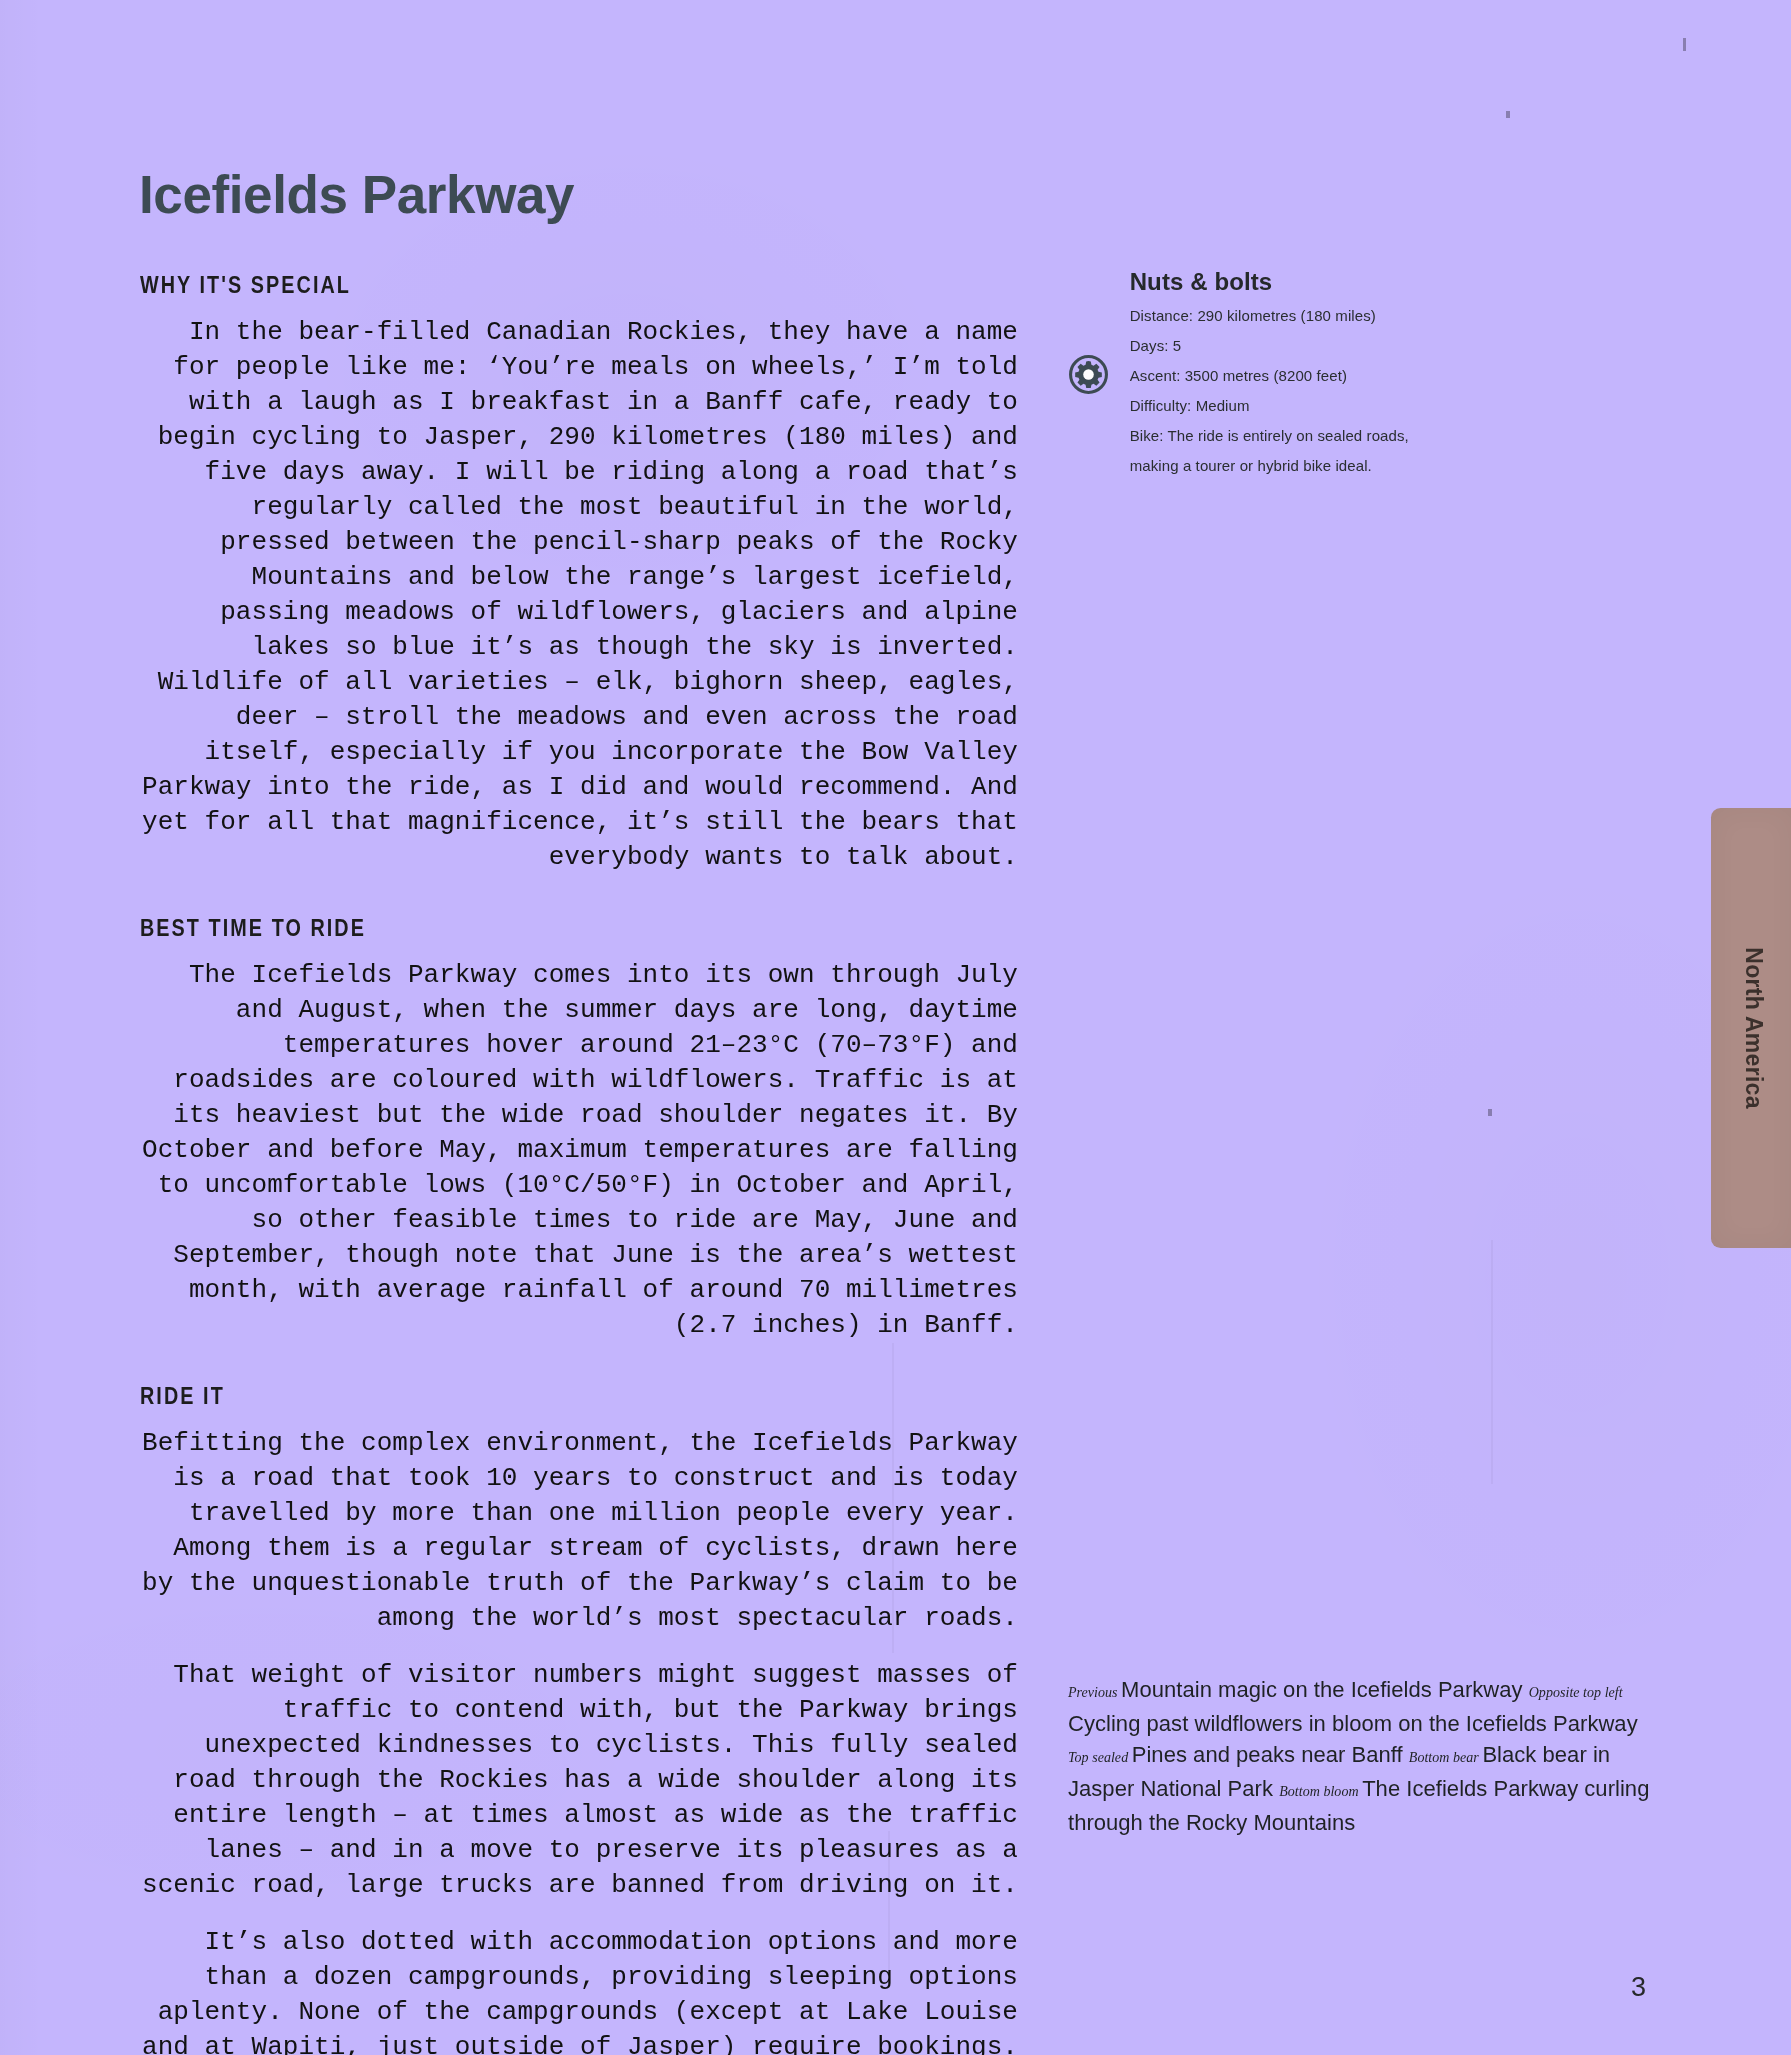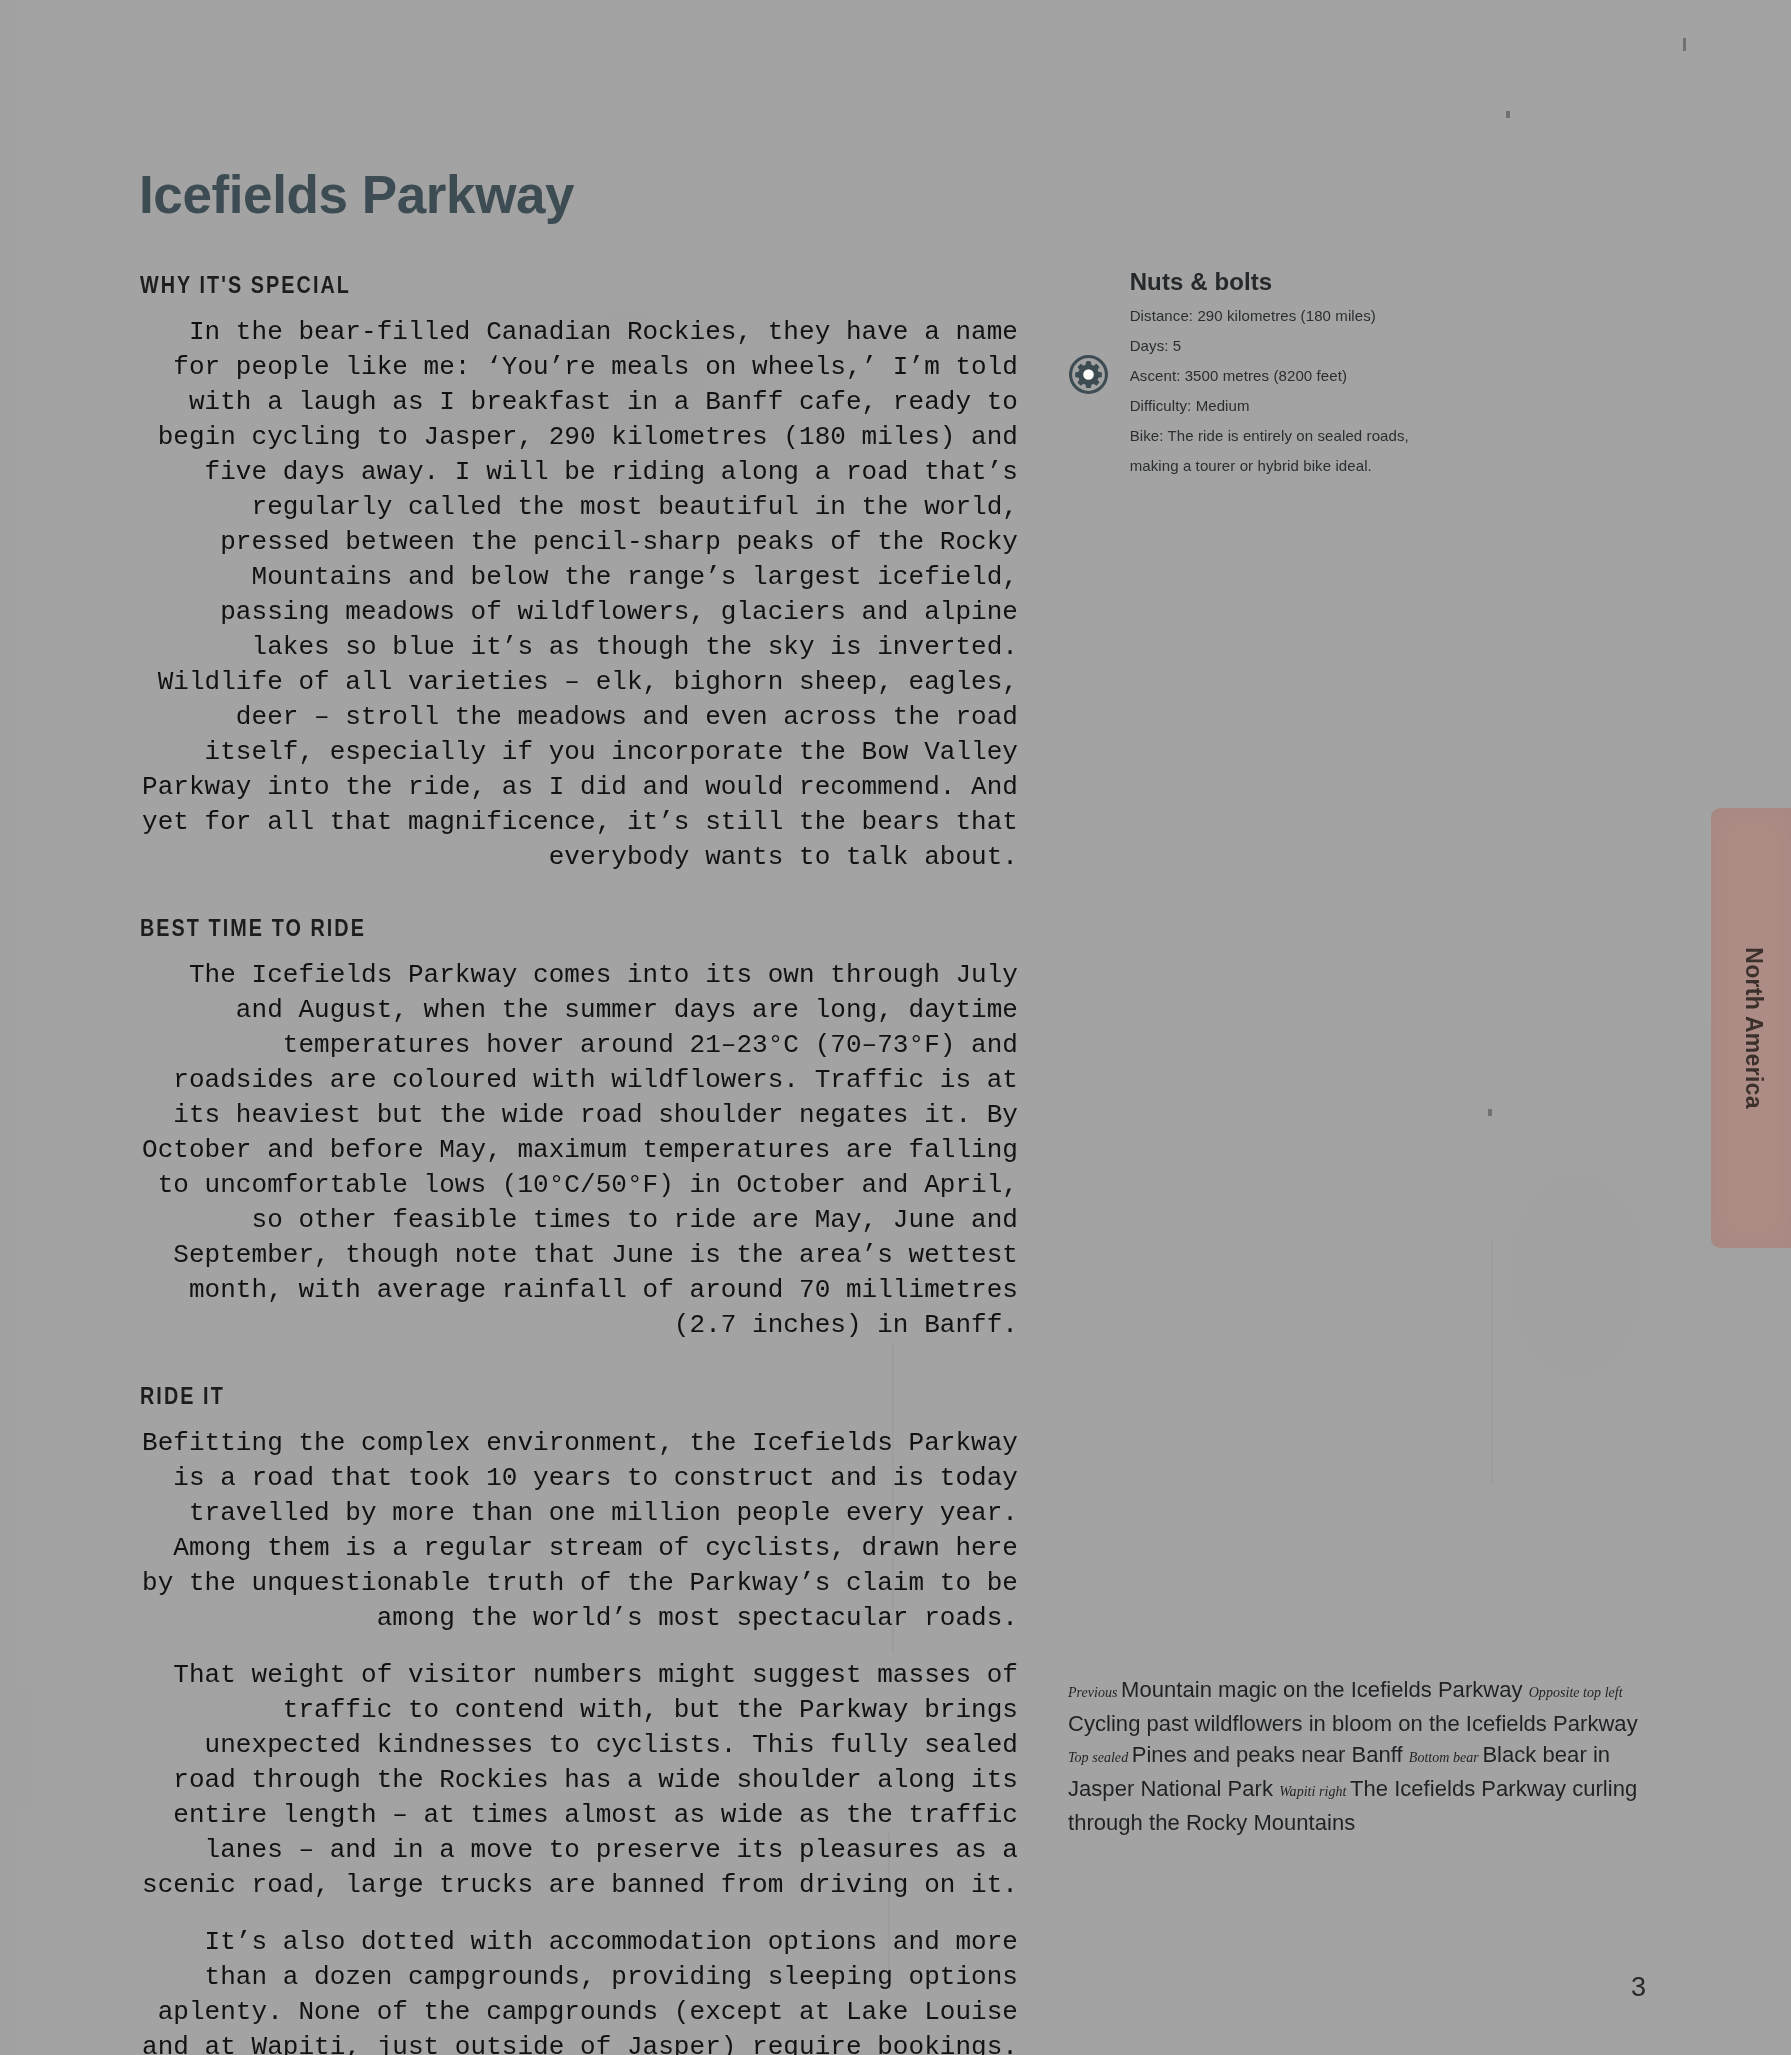--- a/index.html
+++ b/index.html
@@ -5,21 +5,21 @@
   html, body {
     margin: 0;
     padding: 0;
     background: #ffffff;
   }
 
   .page {
     position: relative;
     width: 1792px;
     height: 2056px;
-    background: #a3a3a3;
+    background: #c4b5fd;
     overflow: hidden;
     font-family: "Liberation Sans", sans-serif;
     -webkit-font-smoothing: antialiased;
   }
 
   
   .scan-tint {
     position: absolute;
     inset: 0;
     background:
@@ -235,21 +235,21 @@
         <div class="nuts-line">making a tourer or hybrid bike ideal.</div>
       </div>
     </div>
   </div>
 
   <div class="caption">
     <i>Previous </i><span>Mountain magic on the Icefields Parkway </span>
     <i>Opposite top left </i><span>Cycling past wildflowers in bloom on the Icefields Parkway </span>
     <i>Top sealed </i><span>Pines and peaks near Banff </span>
     <i>Bottom bear </i><span>Black bear in Jasper National Park </span>
-    <i>Wapiti right </i><span>The Icefields Parkway curling through the Rocky Mountains </span>
+    <i>Bottom bloom </i><span>The Icefields Parkway curling through the Rocky Mountains </span>
   </div>
 
   <div class="side-tab">
     <span class="side-tab-label">North America</span>
   </div>
 
   <div class="page-number">3</div>
 
 </div>
 

